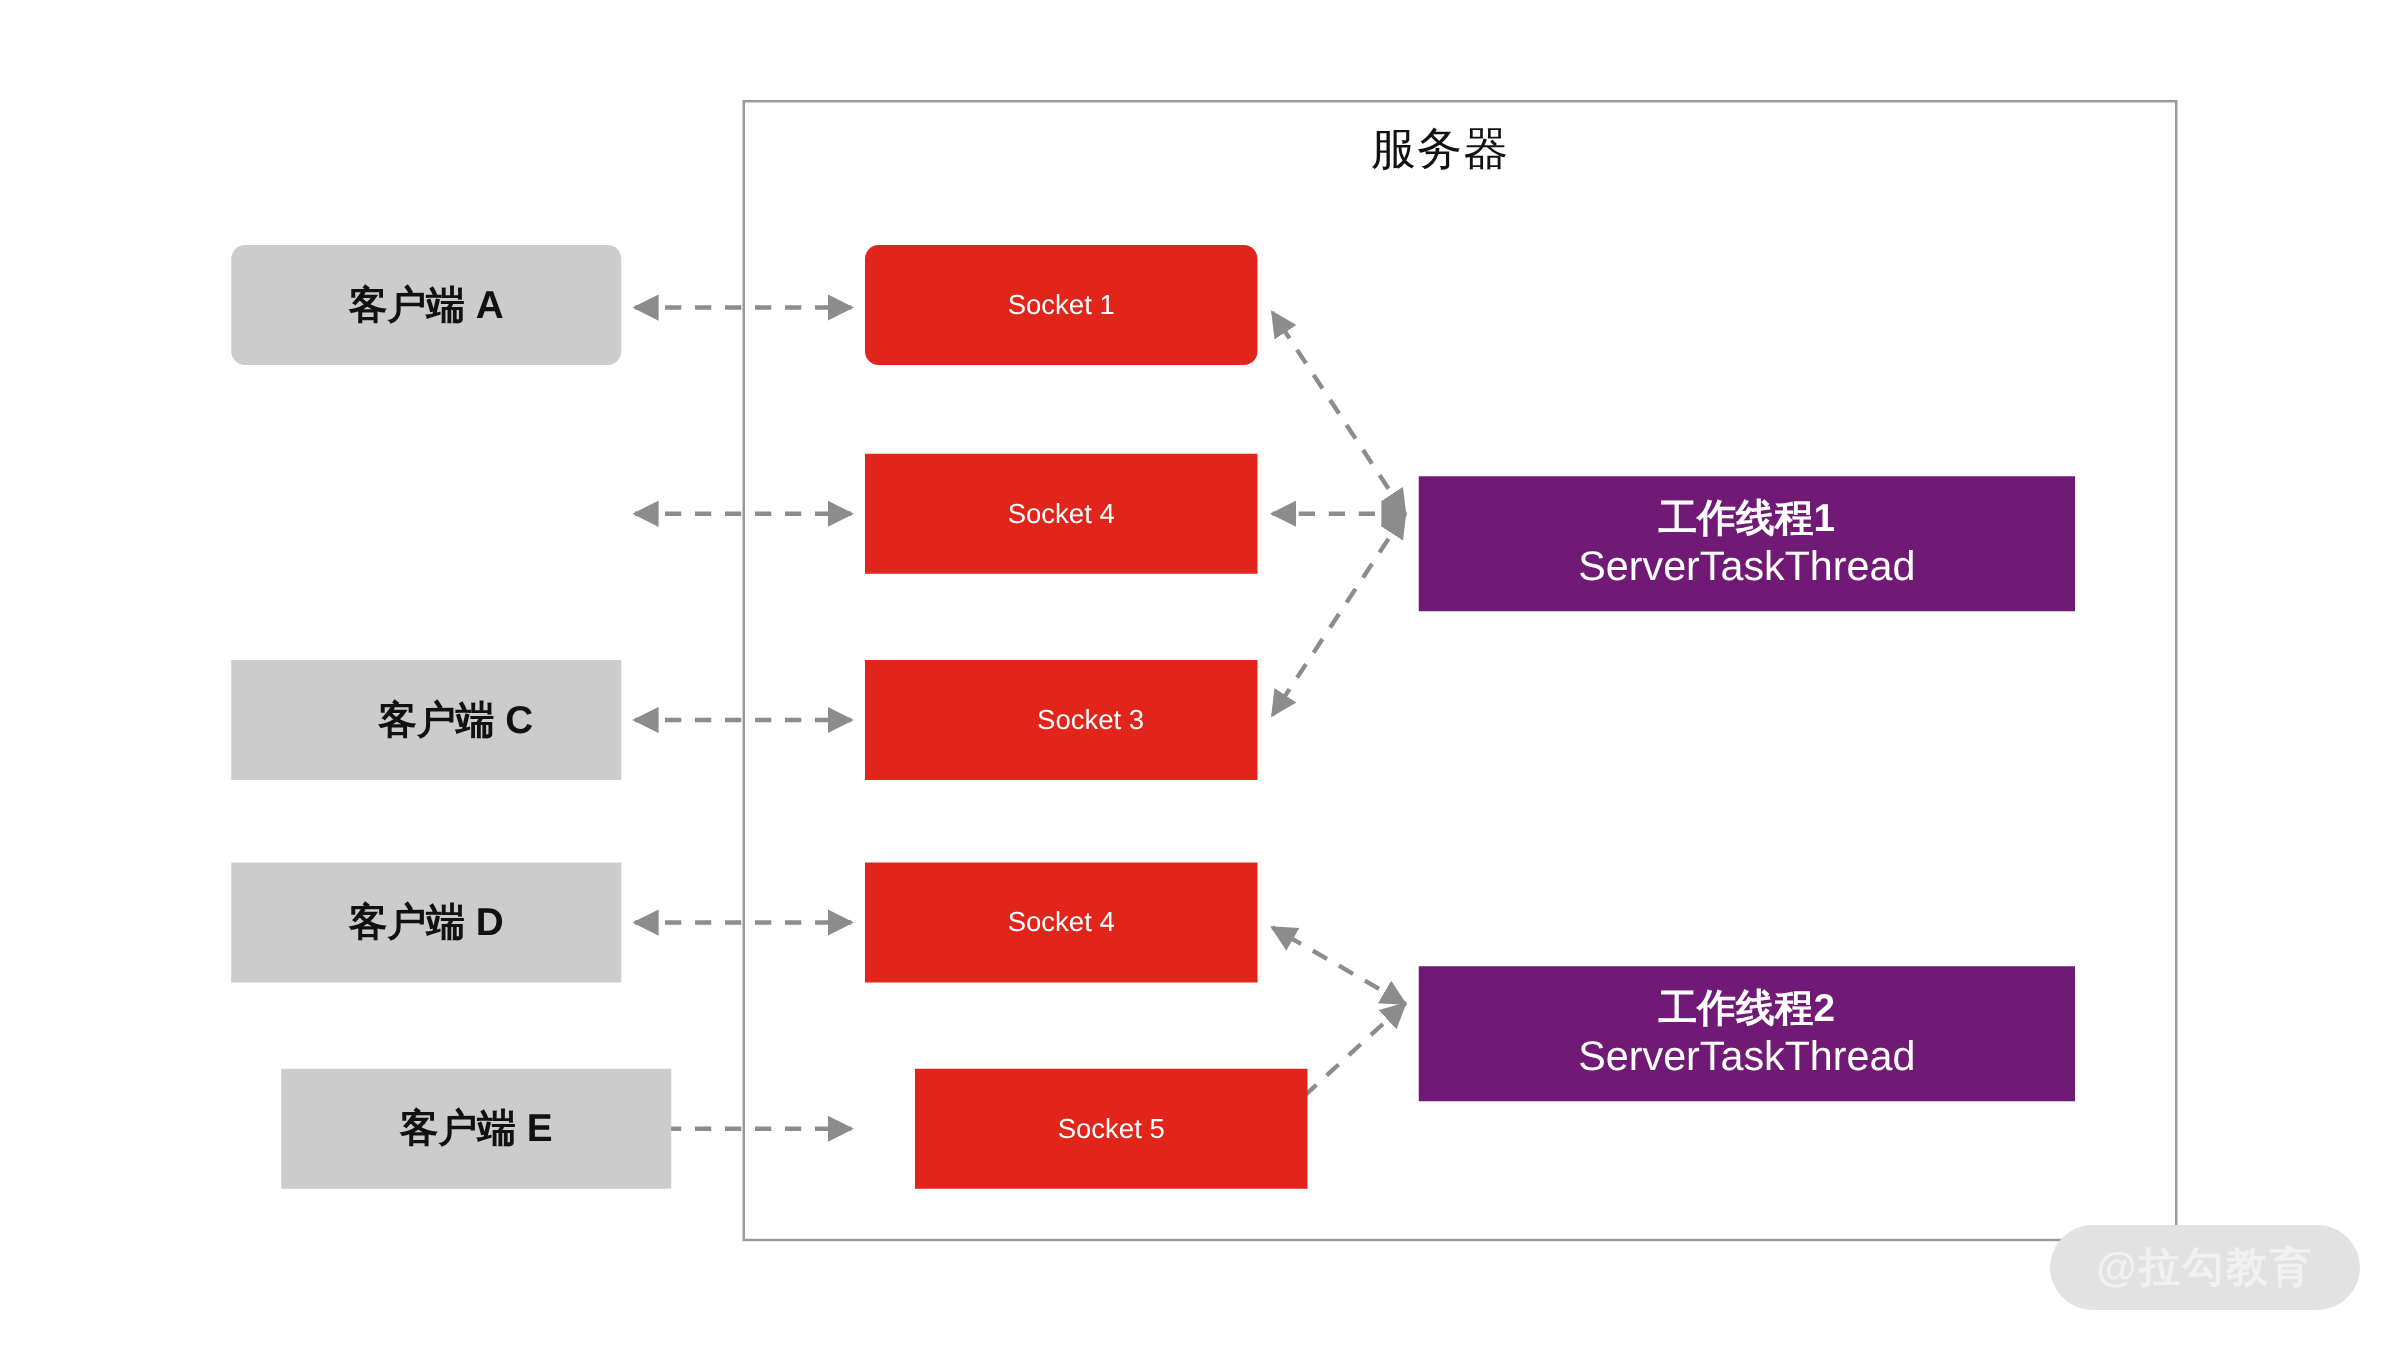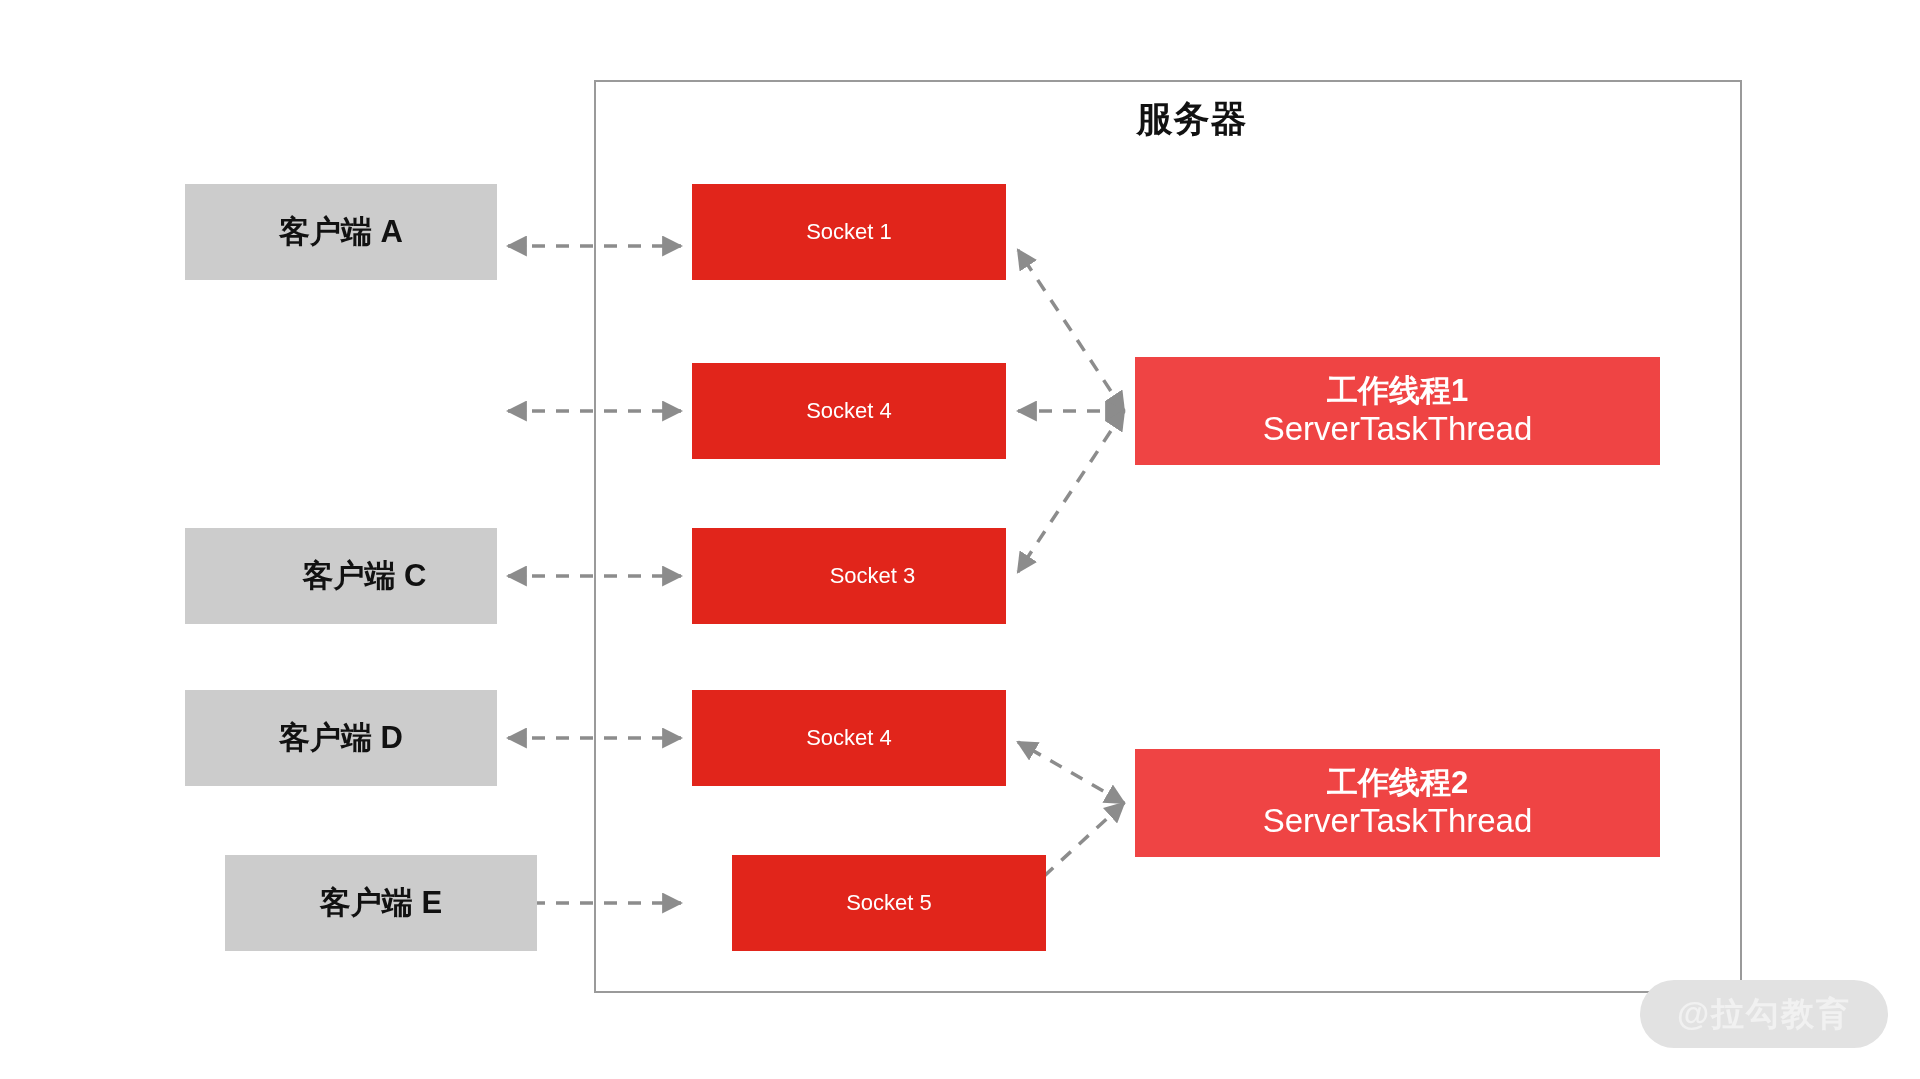--- a/index.html
+++ b/index.html
@@ -24,26 +24,26 @@
     left: 594px;
     top: 80px;
     width: 1148px;
     height: 913px;
     border: 2px solid #9a9a9a;
     background: #ffffff;
     box-sizing: border-box;
   }
   .server-title {
     position: absolute;
-    left: 618px;
+    left: 578px;
     top: 95px;
     width: 1148px;
     text-align: center;
     font-size: 36px;
-    font-weight: bold;
+    font-weight: normal;
     color: #111111;
     letter-spacing: 1px;
   }
 
   
   .node {
     position: absolute;
     box-sizing: border-box;
     display: flex;
     align-items: center;
@@ -63,35 +63,36 @@
   .socket-box {
     background: #e1251b;
     color: #ffffff;
     font-size: 22px;
     font-weight: normal;
     left: 692px;
     width: 314px;
     height: 96px;
   }
   .worker-box {
-    background: #ef4444;
+    background: #701a75;
     color: #ffffff;
     font-size: 32px;
     font-weight: normal;
     left: 1135px;
     width: 525px;
     height: 108px;
     flex-direction: column;
     justify-content: center;
+    margin-top: 24px;
   }
   .worker-line1 { font-weight: bold; font-size: 31px; }
   .worker-line2 { font-size: 33px; }
 
   
-  .row-1 { top: 184px; }
+  .row-1 { top: 196px; border-radius: 11px; }
   .row-2 { top: 363px; }
   .row-3 { top: 528px; padding-left: 47px; }
   .row-4 { top: 690px; }
   .row-5 { top: 855px; margin-left: 40px; }
 
   .worker-1 { top: 357px; }
   .worker-2 { top: 749px; }
 
   
   #wires {

